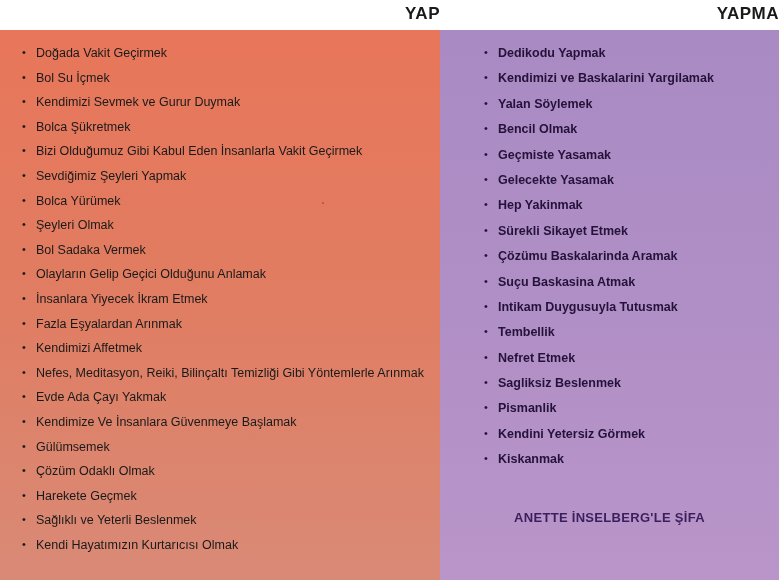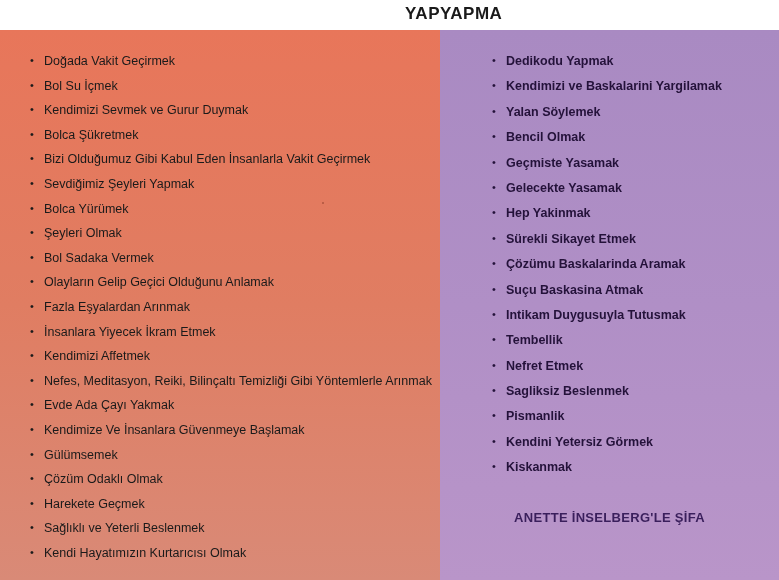--- a/index.html
+++ b/index.html
@@ -34,21 +34,21 @@
     letter-spacing: 0.5px;
   }
   #yap-title {
     left: 0;
     width: 440px;
     text-align: right;
   }
   #yapma-title {
     left: 440px;
     width: 339px;
-    text-align: left;
+    text-align: right;
   }
   .columns {
     position: absolute;
     left: 0;
     top: 30px;
     width: 779px;
     height: 550px;
     display: flex;
   }
   .col-left {
@@ -58,21 +58,21 @@
     position: relative;
   }
   .col-right {
     width: 339px;
     height: 550px;
     background: linear-gradient(180deg, #a98ac2 0%, #b08fc6 50%, #b995c9 100%);
     position: relative;
   }
   ul.items {
     list-style: none;
-    margin: 12px;
+    margin: 4px;
     padding: 0;
   }
   .col-left ul.items {
     padding: 12px 0 0 18px;
   }
   .col-right ul.items {
     padding: 12px 0 0 40px;
   }
   ul.items li {
     position: relative;
@@ -139,22 +139,22 @@
         <li>Doğada Vakit Geçirmek</li>
         <li>Bol Su İçmek</li>
         <li>Kendimizi Sevmek ve Gurur Duymak</li>
         <li>Bolca Şükretmek</li>
         <li>Bizi Olduğumuz Gibi Kabul Eden İnsanlarla Vakit Geçirmek</li>
         <li>Sevdiğimiz Şeyleri Yapmak</li>
         <li>Bolca Yürümek</li>
         <li>Şeyleri Olmak</li>
         <li>Bol Sadaka Vermek</li>
         <li>Olayların Gelip Geçici Olduğunu Anlamak</li>
+        <li>İnsanlara Yiyecek İkram Etmek</li>
         <li>Fazla Eşyalardan Arınmak</li>
-        <li>İnsanlara Yiyecek İkram Etmek</li>
         <li>Kendimizi Affetmek</li>
         <li>Nefes, Meditasyon, Reiki, Bilinçaltı Temizliği Gibi Yöntemlerle Arınmak</li>
         <li>Evde Ada Çayı Yakmak</li>
         <li>Kendimize Ve İnsanlara Güvenmeye Başlamak</li>
         <li>Gülümsemek</li>
         <li>Çözüm Odaklı Olmak</li>
         <li>Harekete Geçmek</li>
         <li>Sağlıklı ve Yeterli Beslenmek</li>
         <li>Kendi Hayatımızın Kurtarıcısı Olmak</li>
       </ul>

